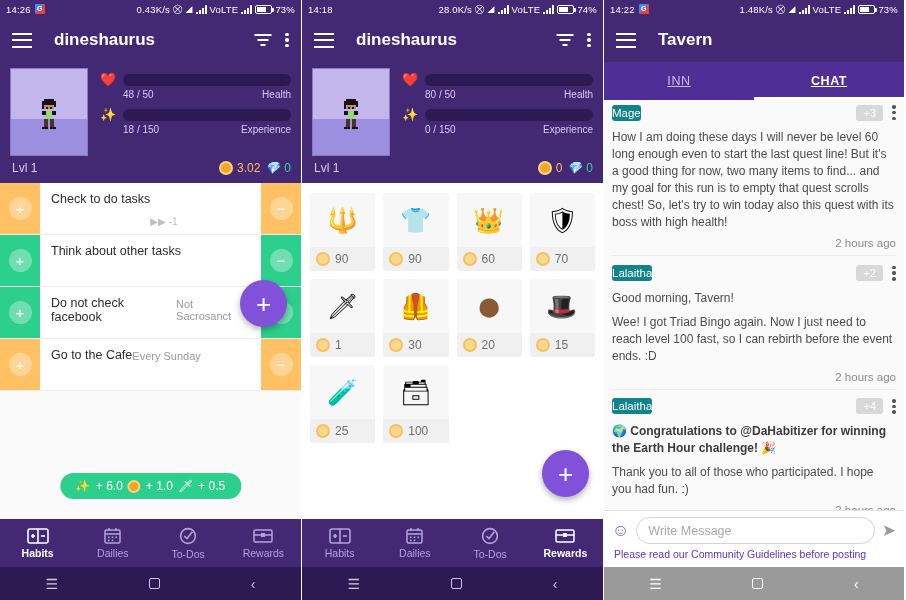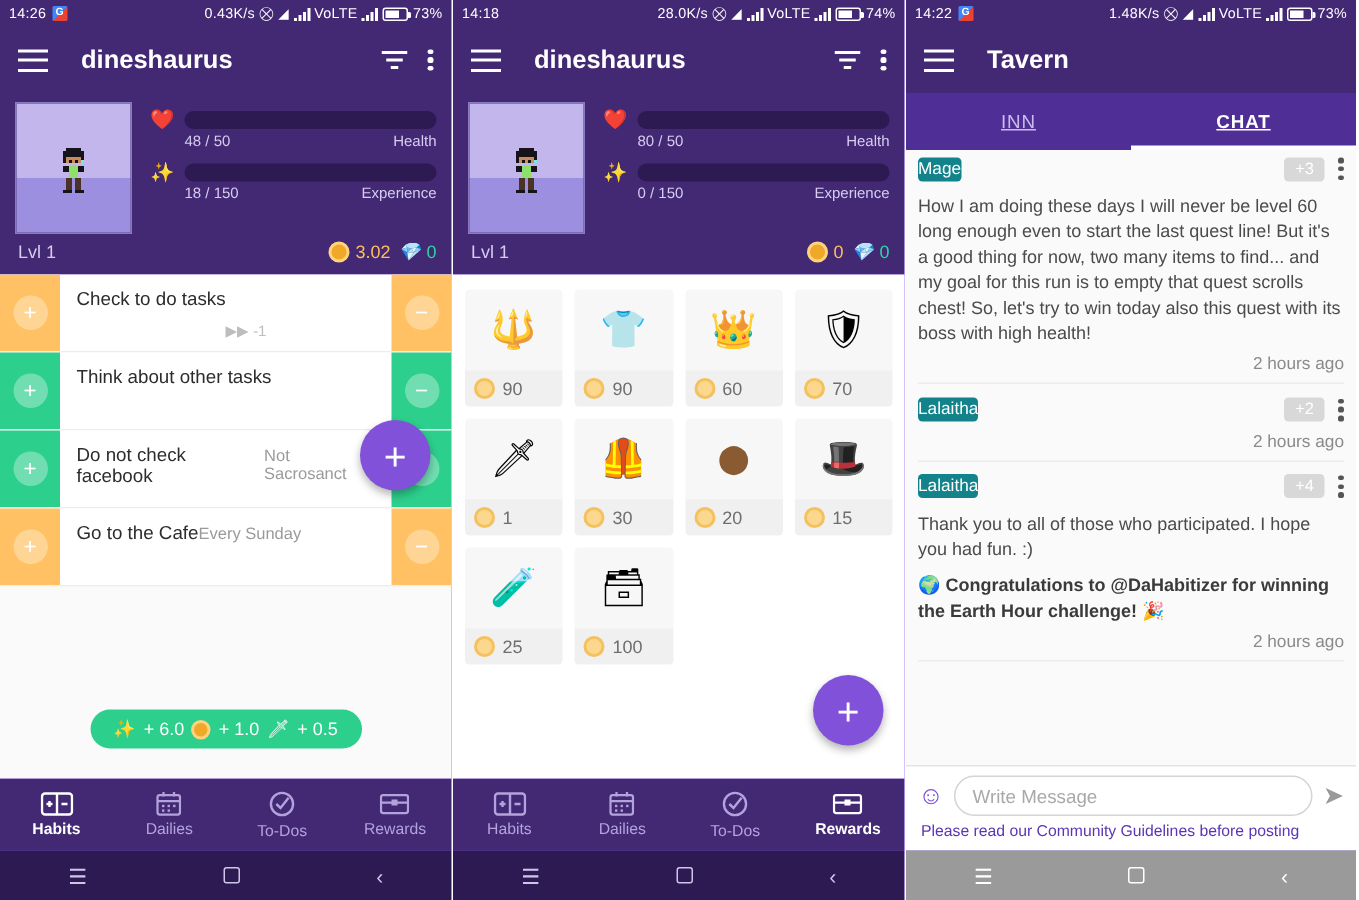--- a/index.html
+++ b/index.html
@@ -4,21 +4,21 @@
 <style>
   * { box-sizing: border-box; margin: 0; padding: 0; }
   html, body {
     width: 906px; height: 600px;
     background: #ffffff;
     font-family: "Liberation Sans", sans-serif;
     overflow: hidden;
   }
   .screens { display: flex; width: 906px; height: 600px; }
   .phone { width: 302px; height: 600px; position: relative; overflow: hidden;
-           display: flex; flex-direction: column; background: #8b5cf6;
+           display: flex; flex-direction: column; background: #737373;
            border-right: 1px solid #ffffff; }
   .phone:last-child { width: 300px; border-right: none; }
 
   
   .statusbar {
     height: 18px; background: #432874; color: #fff;
     display: flex; align-items: center; padding: 0 6px;
     font-size: 9.5px; flex: 0 0 auto; letter-spacing: .2px;
   }
   .sb-left { display: flex; align-items: center; gap: 4px; }
@@ -707,38 +707,42 @@
           <span class="msg-user">Lalaitha</span>
           <span class="msg-actions">
             <span class="plus-badge">+2</span>
             <span class="kebab kebab-dark">
                 <i></i>
                 <i></i>
                 <i></i>
               </span>
           </span>
         </div>
+        <div class="msg-body">
+          <p>Good morning, Tavern!</p>
+          <p>Wee! I got Triad Bingo again. Now I just need to reach level 100 fast, so I can rebirth before the event ends. :D</p>
+        </div>
         <div class="msg-time">2 hours ago</div>
       </div>
 
       <div class="msg">
         <div class="msg-head">
           <span class="msg-user">Lalaitha</span>
           <span class="msg-actions">
             <span class="plus-badge">+4</span>
             <span class="kebab kebab-dark">
                 <i></i>
                 <i></i>
                 <i></i>
               </span>
           </span>
         </div>
         <div class="msg-body">
+          <p><strong>🌍 Congratulations to @DaHabitizer for winning the Earth Hour challenge! 🎉</strong></p>
           <p>Thank you to all of those who participated. I hope you had fun. :)</p>
-          <p><strong>🌍 Congratulations to @DaHabitizer for winning the Earth Hour challenge! 🎉</strong></p>
         </div>
         <div class="msg-time">2 hours ago</div>
       </div>
 
     </div>
 
     <div class="composer">
       <div class="comp-row">
         <span class="emoji-btn">☺</span>
         <input class="msg-input" type="text" placeholder="Write Message" style="">

